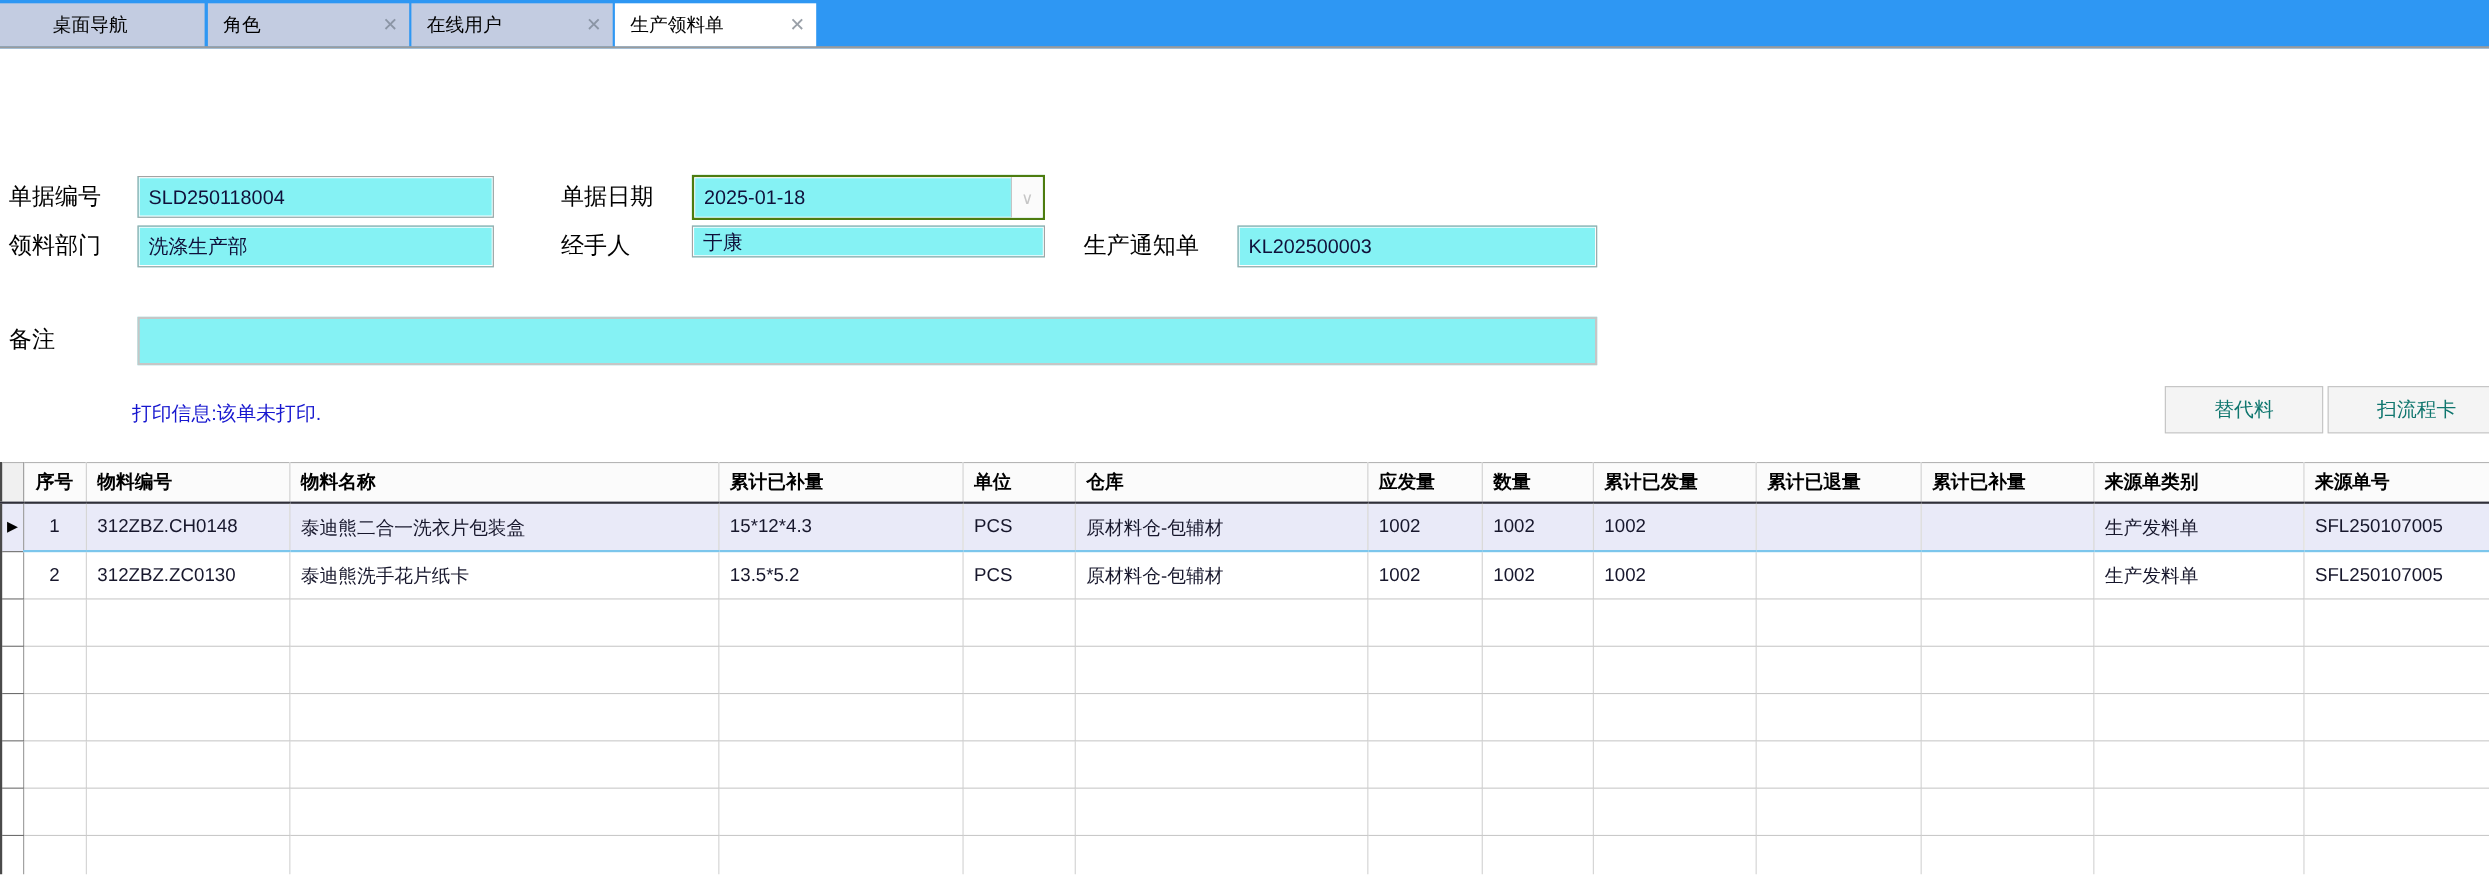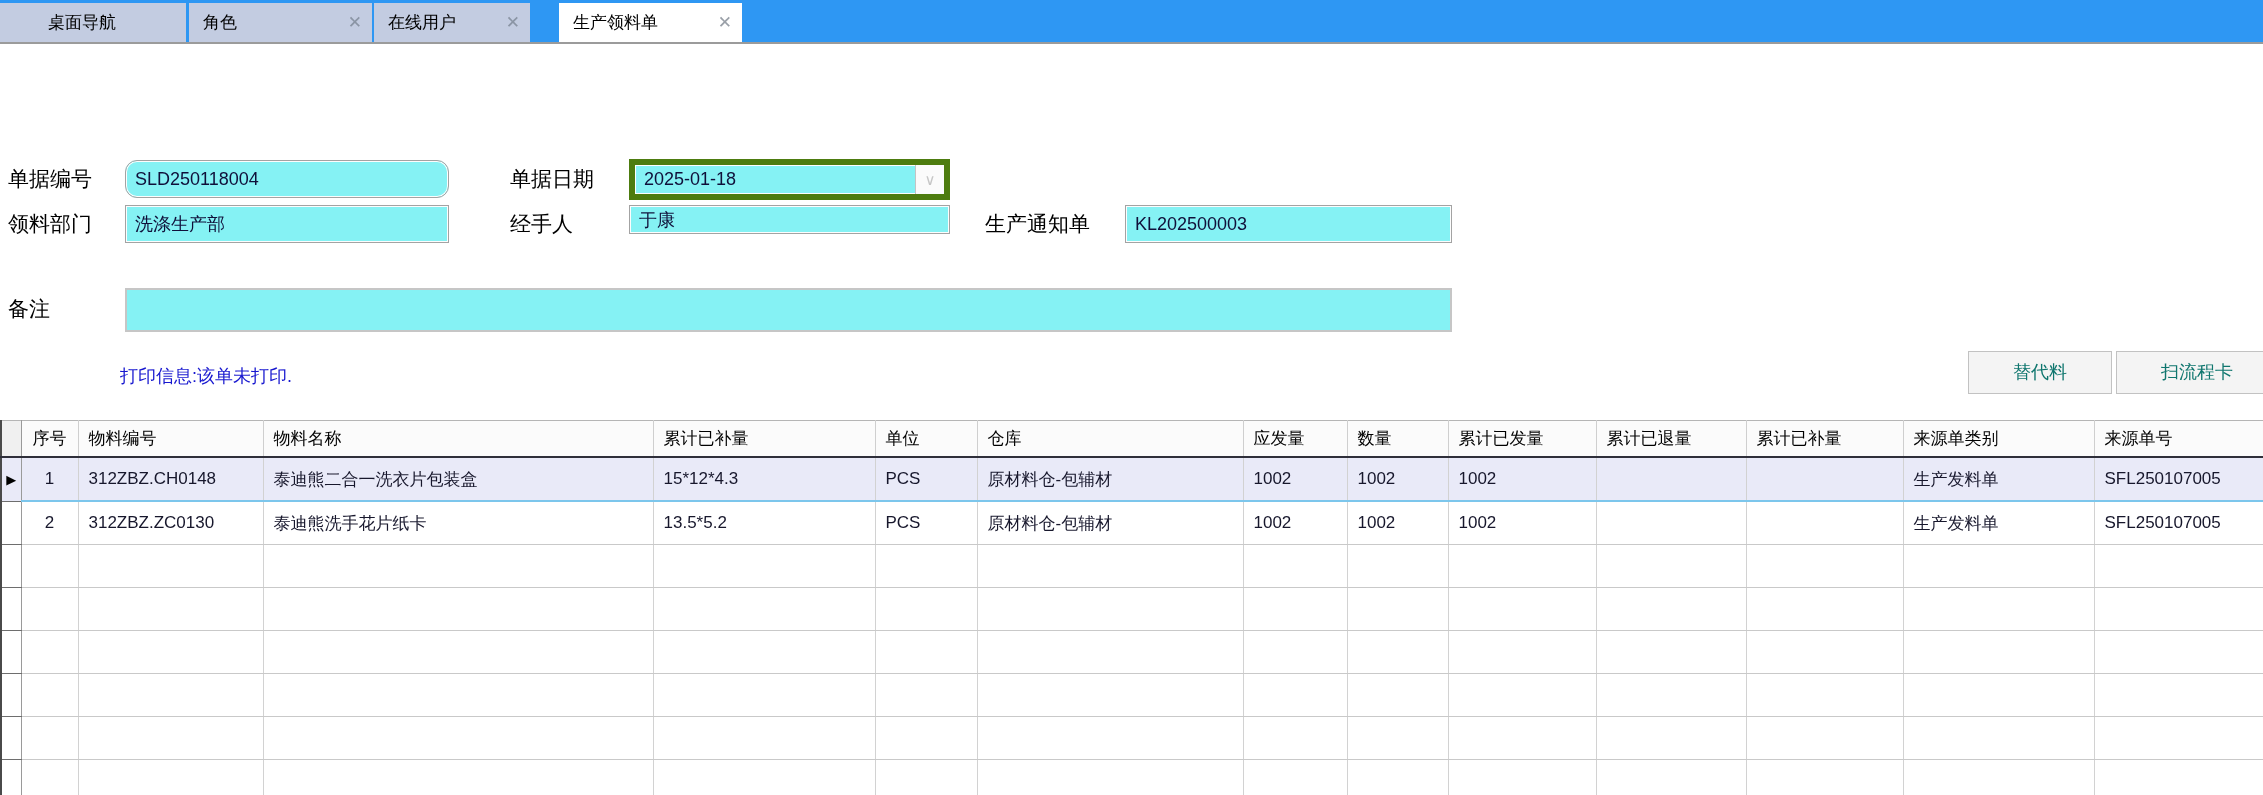--- a/index.html
+++ b/index.html
@@ -13,33 +13,33 @@
   .tab{position:absolute;top:3px;height:39px;background:#C3CCE1;display:flex;align-items:center;
     padding:0 10px 0 14px;box-sizing:border-box;font-size:17px;color:#000;cursor:default;}
   .tab.active{background:#ffffff;}
   .tab .close{margin-left:auto;color:#8b95a5;font-size:17px;line-height:1;padding-left:8px;}
   .tab.active .close{color:#9aa0a8;}
   
   .flabel{position:absolute;font-size:21px;line-height:38px;white-space:nowrap;}
   .finput{position:absolute;background:#85F2F4;border:1px solid #a3a3a3;
     box-shadow:inset 0 0 0 1px #fdfdfd;box-sizing:border-box;font-size:18px;color:#10103a;
     padding:0 9px;display:flex;align-items:center;white-space:nowrap;overflow:hidden;}
-  .combo{border:6px solid #4d7c0f;padding-right:0;}
+  .combo{border:2px solid #4d7c0f;padding-right:0;}
   .combo .val{flex:1;}
   .combo .drop{width:28px;height:100%;background:#fbfbfb;border-left:1px solid #c4c4c4;
     display:flex;align-items:center;justify-content:center;color:#c6c6c6;font-size:15px;}
   .remark{border:2px solid #c6c6c6;box-shadow:none;}
   .printinfo{position:absolute;left:120px;top:364px;color:#1717CF;font-size:18px;text-align:right;}
   
   .btn{position:absolute;top:351px;height:43px;background:#f4f4f4;border:1px solid #c2c2c2;
     color:#0f766e;font-size:18px;text-align:center;line-height:41px;box-sizing:border-box;cursor:default;}
   
   table.grid{position:absolute;left:0;top:420px;width:2263px;border-collapse:collapse;
     table-layout:fixed;border-left:2px solid #4a4a4a;border-top:1px solid #b5b5b5;}
-  table.grid th{height:35px;font-weight:normal;font-size:17px;text-align:left;
+  table.grid th{height:35px;font-weight:bold;font-size:17px;text-align:left;
     padding:0 0 0 10px;background:#fbfbfb;border-right:1px solid #cfcfcf;
     border-bottom:2px solid #2f2f3a;white-space:nowrap;overflow:hidden;}
   table.grid td{height:42px;font-size:17px;color:#17172c;padding:0 0 0 10px;background:#fff;
     border-right:1px solid #d2d2d2;border-bottom:1px solid #c9c9c9;
     white-space:nowrap;overflow:hidden;}
   table.grid th.center,table.grid td.center{text-align:center;padding:0;}
   table.grid th.gutter{background:#f0f0f0;border-right:1px solid #9a9a9a;padding:0;}
   table.grid td.gutter{border-right:1px solid #9a9a9a;border-bottom:1px solid #6e6e6e;
     padding:0;text-align:center;font-size:13px;color:#000;}
   tr.selected td{background:#E9EAF8;border-bottom:2px solid #7CC6EC;}
@@ -50,32 +50,32 @@
 <div id="screen">
 
   <div class="tabbar">
     <div class="tab" style="left:0;width:186px;padding-left:48px;">
       <span>桌面导航</span>
     </div>
     <div class="tab" style="left:189px;width:183px;">
       <span>角色</span>
       <span class="close">✕</span>
     </div>
-    <div class="tab" style="left:374px;width:156px;">
+    <div class="tab" style="left:374px;width:183px;">
       <span>在线用户</span>
       <span class="close">✕</span>
     </div>
     <div class="tab active" style="left:559px;width:183px;">
       <span>生产领料单</span>
       <span class="close">✕</span>
     </div>
   </div>
 
   <div class="flabel" style="left:8px;top:160px;">单据编号</div>
-  <div class="finput" style="left:125px;top:160px;width:324px;height:38px;border-radius:12px;">
+  <div class="finput" style="left:125px;top:160px;width:324px;height:38px;">
     <span>SLD250118004</span>
   </div>
   <div class="flabel" style="left:510px;top:160px;">单据日期</div>
   <div class="finput combo" style="left:629px;top:159px;width:321px;height:41px;">
     <span class="val">2025-01-18</span>
     <span class="drop">
       <span>∨</span>
     </span>
   </div>
 

